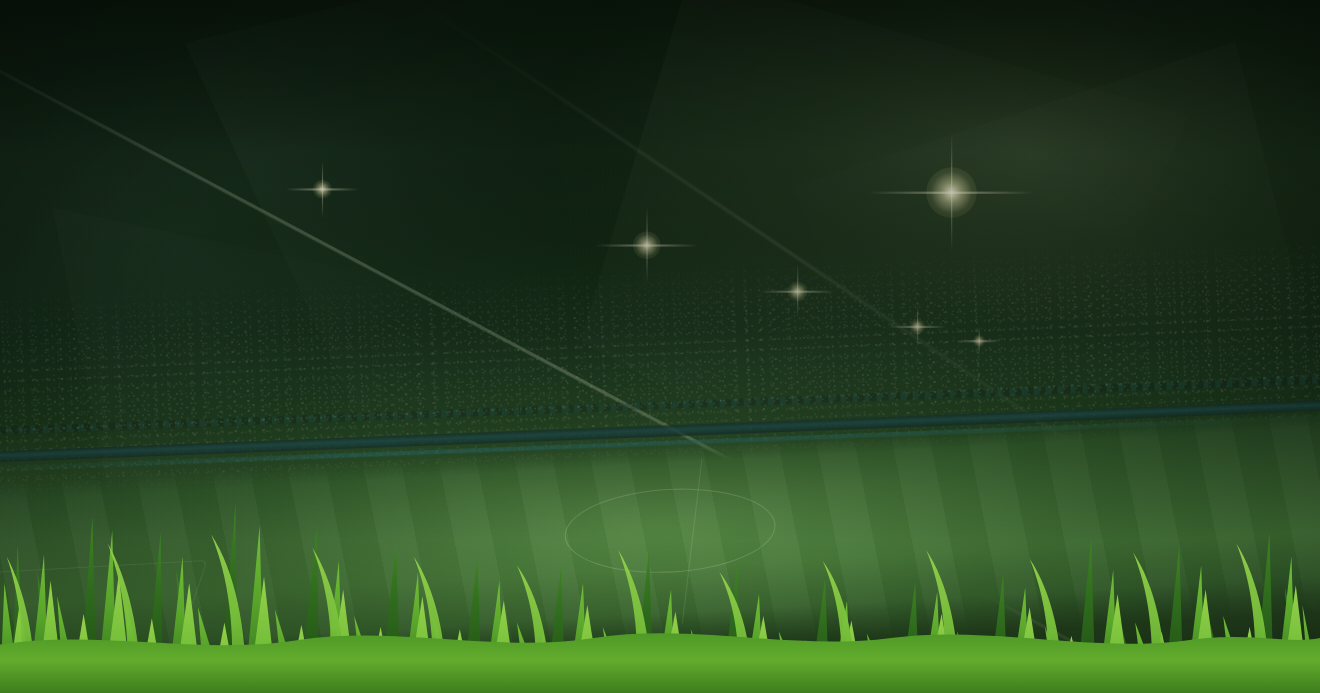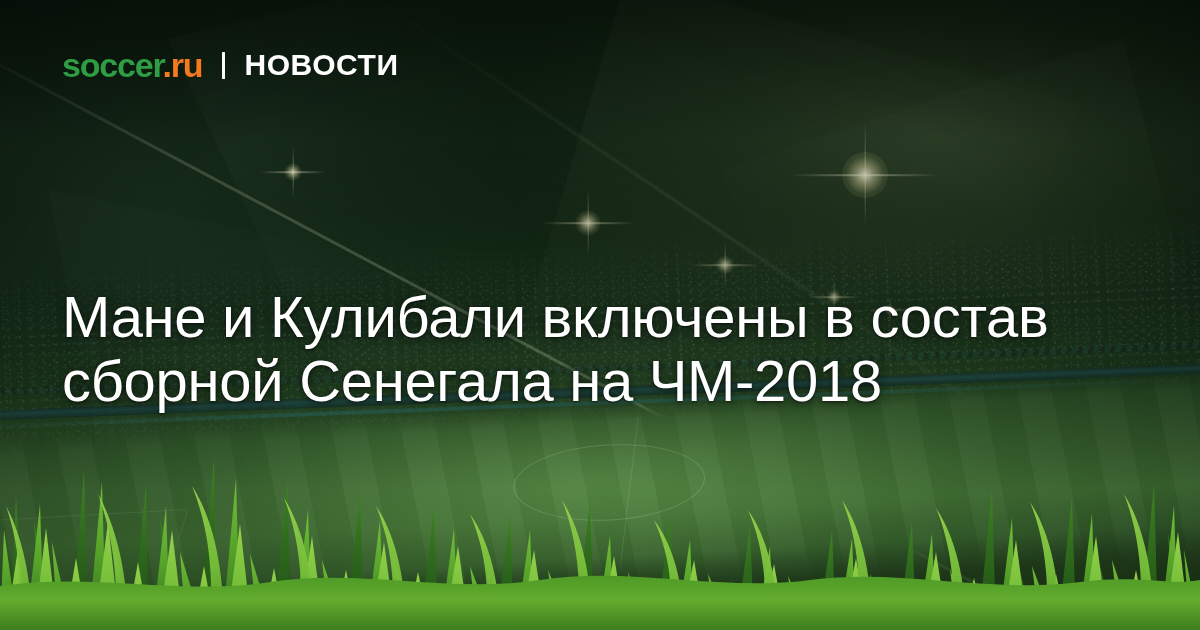--- a/index.html
+++ b/index.html
@@ -519,21 +519,15 @@
         <path d="M858 220 C862 166, 856 124, 842 90 C862 120, 872 166, 872 220 Z"></path>
         <path d="M952 220 C956 172, 950 132, 936 98 C956 128, 966 172, 966 220 Z"></path>
         <path d="M1046 220 C1050 168, 1044 126, 1030 92 C1050 122, 1060 168, 1060 220 Z"></path>
         <path d="M1140 220 C1144 164, 1138 120, 1124 84 C1144 116, 1154 164, 1154 220 Z"></path>
       </g>
 
       <path d="M0 176 C90 162, 180 186, 270 172 C360 158, 450 184, 540 170 C630 156, 720 182, 810 170 C900 158, 990 184, 1080 172 C1140 164, 1170 176, 1200 170 L1200 220 L0 220 Z" fill="url(#gbase)"></path>
     </svg>
   </div>
 
-  <div id="header">
-    <div class="logo"><span class="soccer">soccer</span><span class="ru">.ru</span></div>
-    <div class="divider"></div>
-    <div class="section">НОВОСТИ</div>
-  </div>
-
-  <h1 id="headline">Мане и Кулибали включены в состав сборной Сенегала на ЧМ-2018</h1>
+
 
 </div>
 
 </body></html>

